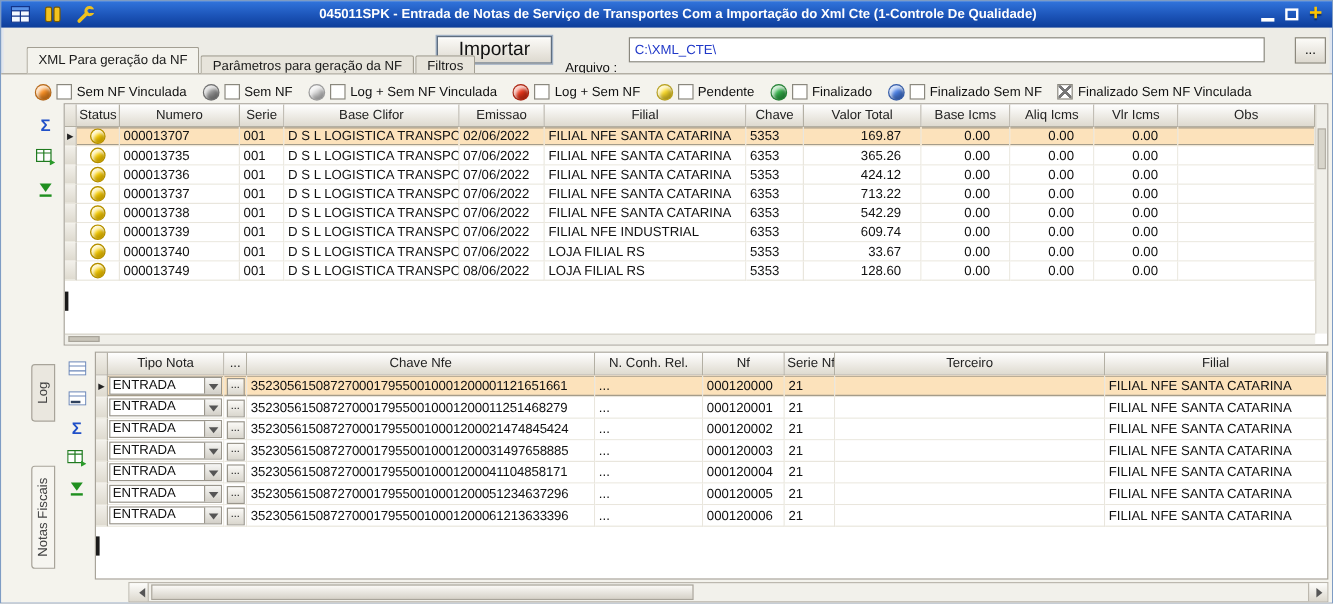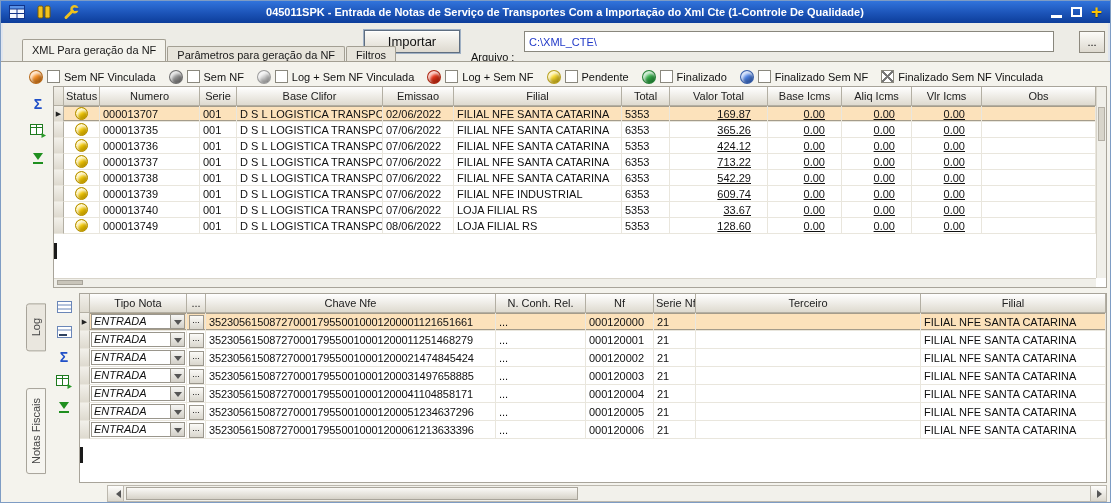--- a/index.html
+++ b/index.html
@@ -21,21 +21,21 @@
   .wc.close { color:#ffc400; font-size:19px; font-weight:bold; line-height:16px; text-shadow:0 1px 1px rgba(0,0,0,.45); }
 
   
   .header-row { position:relative; height:38px; }
   .tab-strip { position:absolute; left:21px; bottom:0; display:flex; align-items:flex-end; z-index:2; }
   .tab { height:15px; line-height:17px; padding:0 9px; background:#e7e4db; border:1px solid #a39f93;
          border-bottom:none; border-radius:2px 2px 0 0; margin-right:1px; color:#1a1a1a; white-space:nowrap; }
   .tab.active { height:22px; line-height:20px; background:#f4f3ed; }
   .import-btn { position:absolute; left:363px; top:7px; width:96px; height:23px;
                 background:linear-gradient(#fcfbf8,#ddd9cf); border:1px solid #5f6e80;
-                box-shadow:0 0 0 1px #9fb0c4, inset 0 1px 0 #fff; font-family:inherit; font-size:13px; color:#111; }
+                box-shadow:0 0 0 1px #9fb0c4, inset 0 1px 0 #fff; font-family:inherit; font-size:16px; color:#111; }
   .file-label { position:absolute; left:470px; top:28px; color:#111; }
   .file-input { position:absolute; left:523px; top:8px; width:530px; height:21px; background:#fff;
                 border:1px solid #89877d; color:#2038c8; font-family:inherit; font-size:11px; padding:2px 4px; }
   .browse-btn { position:absolute; right:5px; top:8px; width:26px; height:22px;
                 background:linear-gradient(#fcfbf8,#ddd9cf); border:1px solid #8d897e; font-family:inherit; font-size:11px; }
 
   
   .page-panel { position:relative; border-top:1px solid #a39f93; background:#f4f3ed; height:441px;padding-left:20px; }
 
   
@@ -67,30 +67,30 @@
   .grid th { height:19px; background:linear-gradient(#ffffff,#dedacf); border-right:1px solid #b3afa3;
              border-bottom:1px solid #b3afa3; font-weight:normal; font-size:11px; color:#222; text-align:center;
              overflow:hidden; white-space:nowrap; padding:0 2px; }
   .grid td { height:16px; font-size:11px; border-right:1px solid #e9e6dd; border-bottom:1px solid #e9e6dd;
              padding:0 3px; white-space:nowrap; overflow:hidden; color:#111; background:#fff; vertical-align:middle; }
   table.nf td { height:18px; }
   .grid td.ind, .grid th.ind { background:linear-gradient(#f2f0ea,#dedacf); border-right:1px solid #b3afa3;
              text-align:center; padding:0; font-size:7px; color:#222; }
   tr.sel td { background:#fce2bb; box-shadow: inset 0 1px 0 #a59c8a, inset 0 -1px 0 #a59c8a; }
   tr.sel td.ind { background:linear-gradient(#f2f0ea,#dedacf); box-shadow:none; }
-  .a-right { text-align:right; padding-right:16px !important;text-decoration:underline; }
+  .a-right { text-align:right; padding-right:16px !important; }
   .c-status { text-align:center; }
   .c-chave_nfe { font-size:10.3px; letter-spacing:-0.1px; }
   .ball { width:13px; height:13px; border-radius:50%; background:#ffd400; display:inline-block; vertical-align:middle;
           border:1px solid #b08c00; box-shadow: inset 2px 3px 3px rgba(255,255,255,.85), inset -2px -3px 4px rgba(120,90,0,.5); }
 
   
   td.c-tipo_nota { padding:1px 1px; }
   .combo { display:flex; align-items:stretch; height:15px; border:1px solid #9a968c; background:#fff; }
-  .combo-txt { flex:1; padding:0 2px; overflow:hidden; line-height:13px;font-style:italic; }
+  .combo-txt { flex:1; padding:0 2px; overflow:hidden; line-height:13px; }
   .combo-arrow { width:14px; background:linear-gradient(#f6f6f4,#d3d0c8); border-left:1px solid #9a968c; position:relative; }
   .combo-arrow::after { content:''; position:absolute; left:3px; top:5px; border:4px solid transparent; border-top:5px solid #555; }
   td.c-edit { text-align:center; padding:0; }
   .dots-btn { display:inline-block; width:15px; height:15px; background:linear-gradient(#fbfaf7,#d9d6cd);
               border:1px solid #9a968c; font-size:9px; line-height:9px; text-align:center; }
 
   
   .tail-tick { position:absolute; left:0; width:3px; height:16px; background:#1a1a1a; }
   .tt-xml { top:156px; } .tt-nf { top:153px; }
   .vscroll { position:absolute; right:0; top:0; bottom:9px; width:10px; background:#f0efe9; border-left:1px solid #d8d4ca; }
@@ -247,21 +247,21 @@
           </colgroup>
           <thead>
               <tr>
                 <th class="ind"></th>
                 <th class="h-status">Status</th>
                 <th class="h-numero">Numero</th>
                 <th class="h-serie">Serie</th>
                 <th class="h-nome_clifor">Base Clifor</th>
                 <th class="h-emissao">Emissao</th>
                 <th class="h-filial">Filial</th>
-                <th class="h-cfop">Total</th>
+                <th class="h-cfop">Chave</th>
                 <th class="h-valor_total">Valor Total</th>
                 <th class="h-base_icms">Base Icms</th>
                 <th class="h-aliq_icms">Aliq Icms</th>
                 <th class="h-vlr_icms">Vlr Icms</th>
                 <th class="h-obs">Obs</th>
               </tr>
             </thead>
           <tbody>
               <tr class="row sel">
                 <td class="ind">▶</td>

